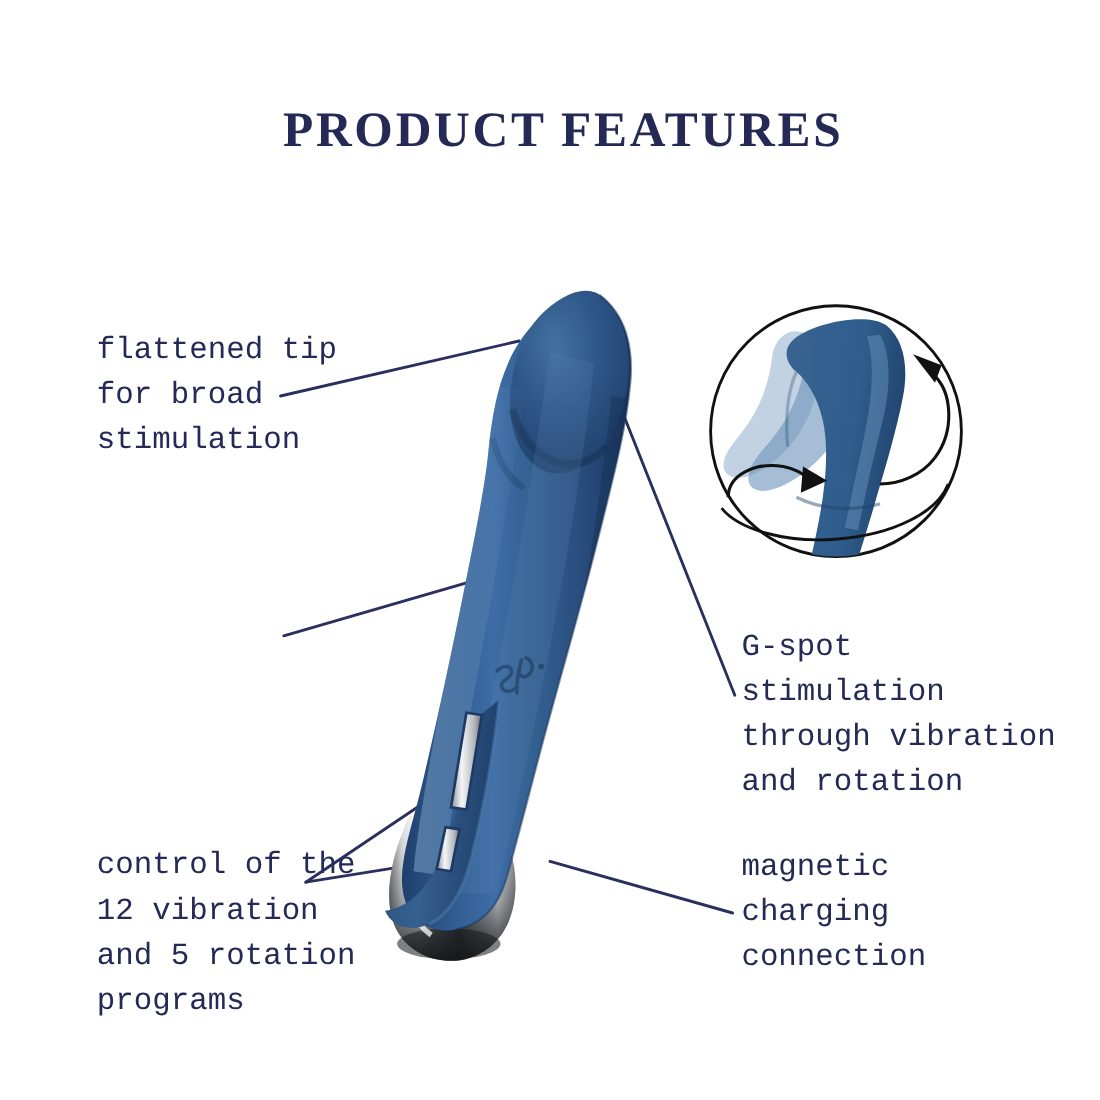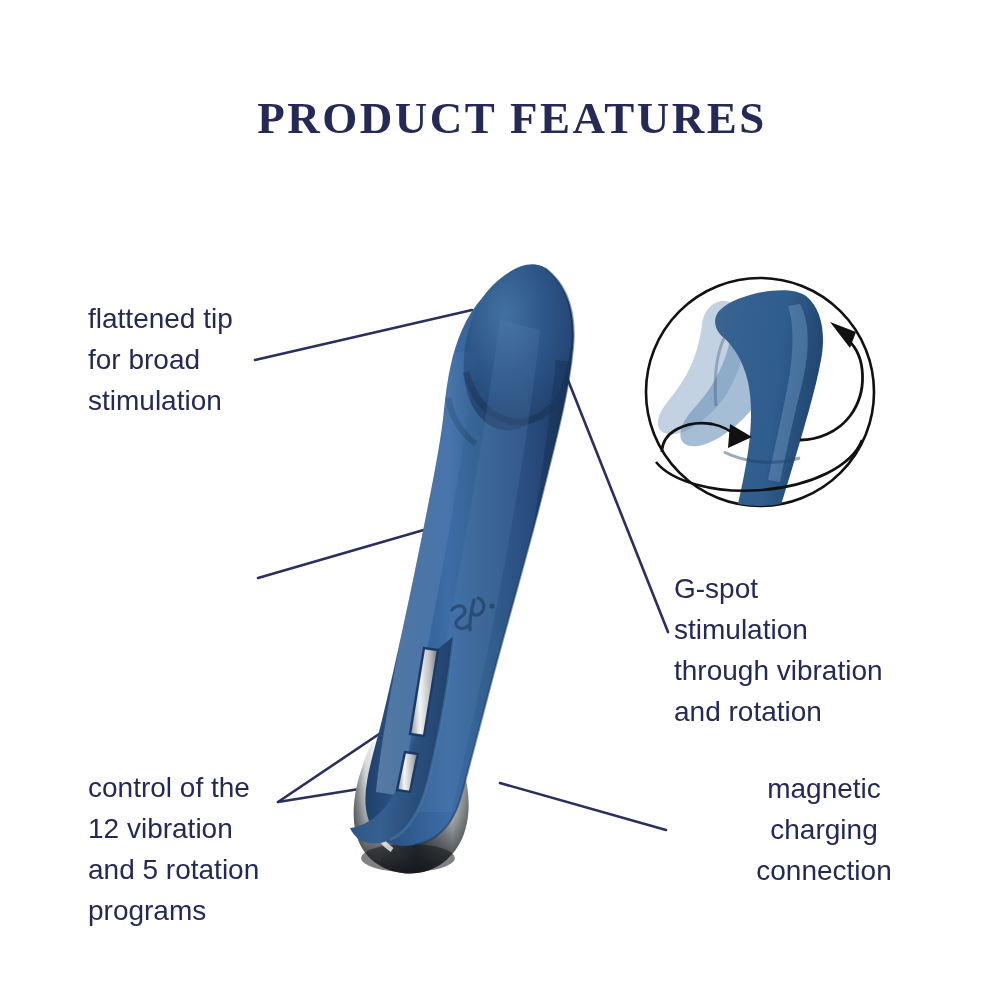--- a/index.html
+++ b/index.html
@@ -33,31 +33,31 @@
     font-size: 45px;
     letter-spacing: 2.5px;
     color: #242a55;
     white-space: nowrap;
   }
 
   
   .callout {
     position: absolute;
     color: #242a55;
-    font-family: Liberation Sans, sans-serif;
+    font-family: Liberation Mono, monospace;
     font-weight: 400;
     font-size: 28px;
     line-height: 41px;
     white-space: pre-line;
   }
   #callout-tip      { left: 88px;  top: 298px; width: 300px; }
   #callout-silicone { left: 88px;  top: 508px; width: 300px; }
   #callout-controls { left: 88px;  top: 767px; width: 320px; }
   #callout-gspot    { left: 674px; top: 548px; width: 310px; margin-top: 20px; }
-  #callout-magnetic { left: 674px; top: 768px; width: 300px; text-align: center; }
+  #callout-magnetic { left: 674px; top: 768px; width: 300px; }
 
   
   #leaders, #product, #inset {
     position: absolute;
     left: 0;
     top: 0;
     width: 1000px;
     height: 1000px;
   }
   #leaders { z-index: 2; }

